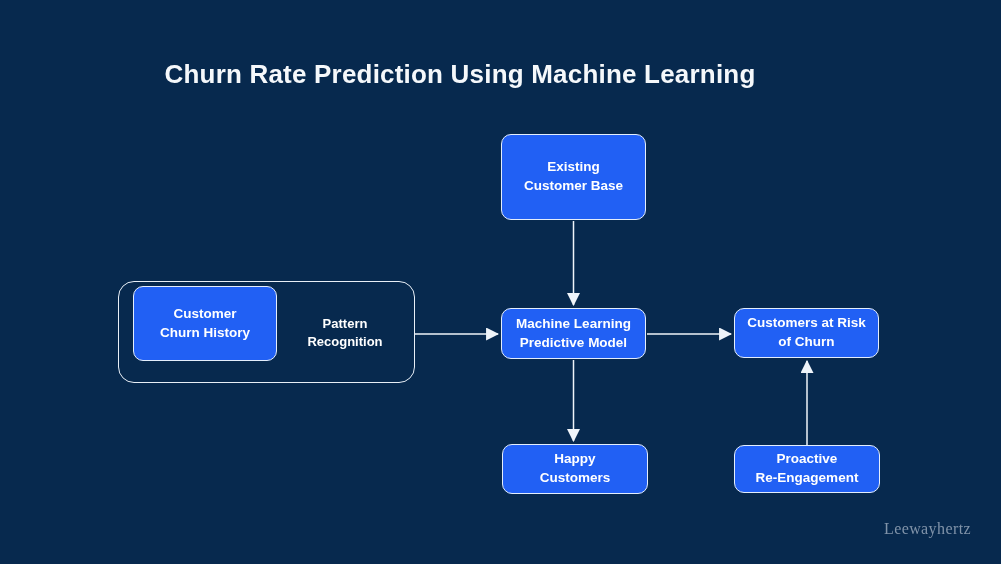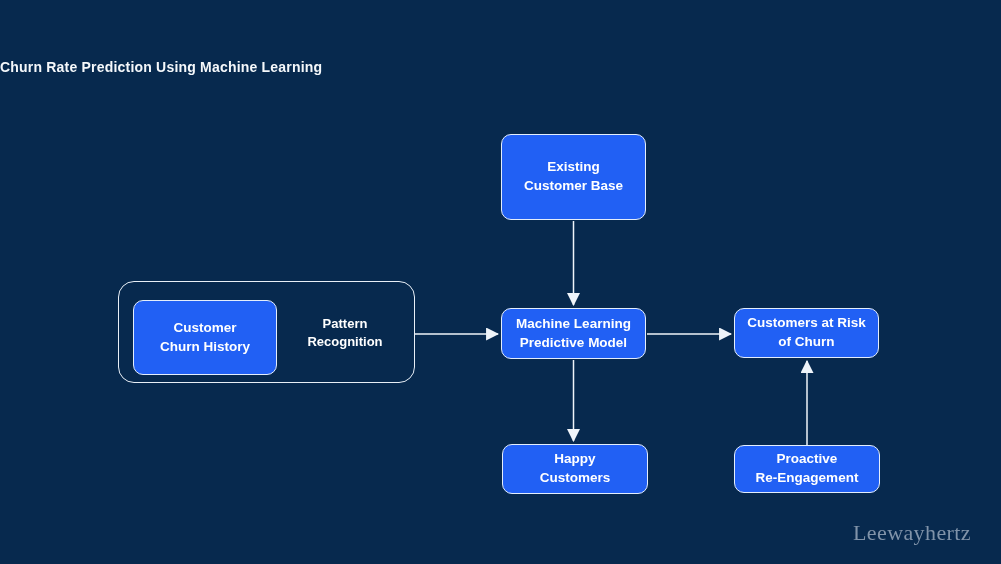--- a/index.html
+++ b/index.html
@@ -20,23 +20,23 @@
     height: 564px;
     background: var(--background);
     font-family: "Liberation Sans", sans-serif;
     overflow: hidden;
   }
   .diagram-title {
     position: absolute;
     top: 59px;
     left: 0;
     width: 920px;
-    text-align: left;
+    text-align: center;
     color: var(--title-text);
-    font-size: 14px;
+    font-size: 26px;
     font-weight: bold;
     letter-spacing: 0.2px;
   }
   .node {
     position: absolute;
     background: var(--node-fill);
     border: 1px solid var(--node-border);
     border-radius: 10px;
     display: flex;
     align-items: center;
@@ -77,21 +77,21 @@
     stroke: var(--arrow);
     stroke-width: 1.5;
     fill: none;
   }
   .arrowhead-shape { fill: var(--arrow); }
   .watermark {
     position: absolute;
     top: 520px;
     right: 30px;
     font-family: "Liberation Serif", serif;
-    font-size: 22px;
+    font-size: 16px;
     color: var(--watermark-text);
     letter-spacing: 0.4px;
   }
 </style>
 </head>
 <body>
 
 <div class="stage">
 
   <div class="diagram-title">Churn Rate Prediction Using Machine Learning</div>
@@ -107,21 +107,21 @@
     <line class="arrow-line" x1="647" y1="334" x2="731" y2="334" marker-end="url(#ah)"></line>
     <line class="arrow-line" x1="573.5" y1="360" x2="573.5" y2="441" marker-end="url(#ah)"></line>
     <line class="arrow-line" x1="807" y1="445" x2="807" y2="361" marker-end="url(#ah)"></line>
   </svg>
 
   <div class="node" style="left:501px; top:134px; width:145px; height:86px;">Existing
 Customer Base</div>
 
   <div class="group-box" style="left:118px; top:281px; width:297px; height:102px;"></div>
 
-  <div class="node" style="left:133px; top:300px; width:144px; height:75px;">Customer
+  <div class="node" style="left:133px; top:286px; width:144px; height:75px;">Customer
 Churn History</div>
 
   <div class="plain-label" style="left:290px; top:307px; width:110px; height:52px;">Pattern
 Recognition</div>
 
   <div class="node" style="left:734px; top:308px; width:145px; height:50px;">Customers at Risk
 of Churn</div>
 
   <div class="node" style="left:501px; top:308px; width:145px; height:51px;">Machine Learning
 Predictive Model</div>

